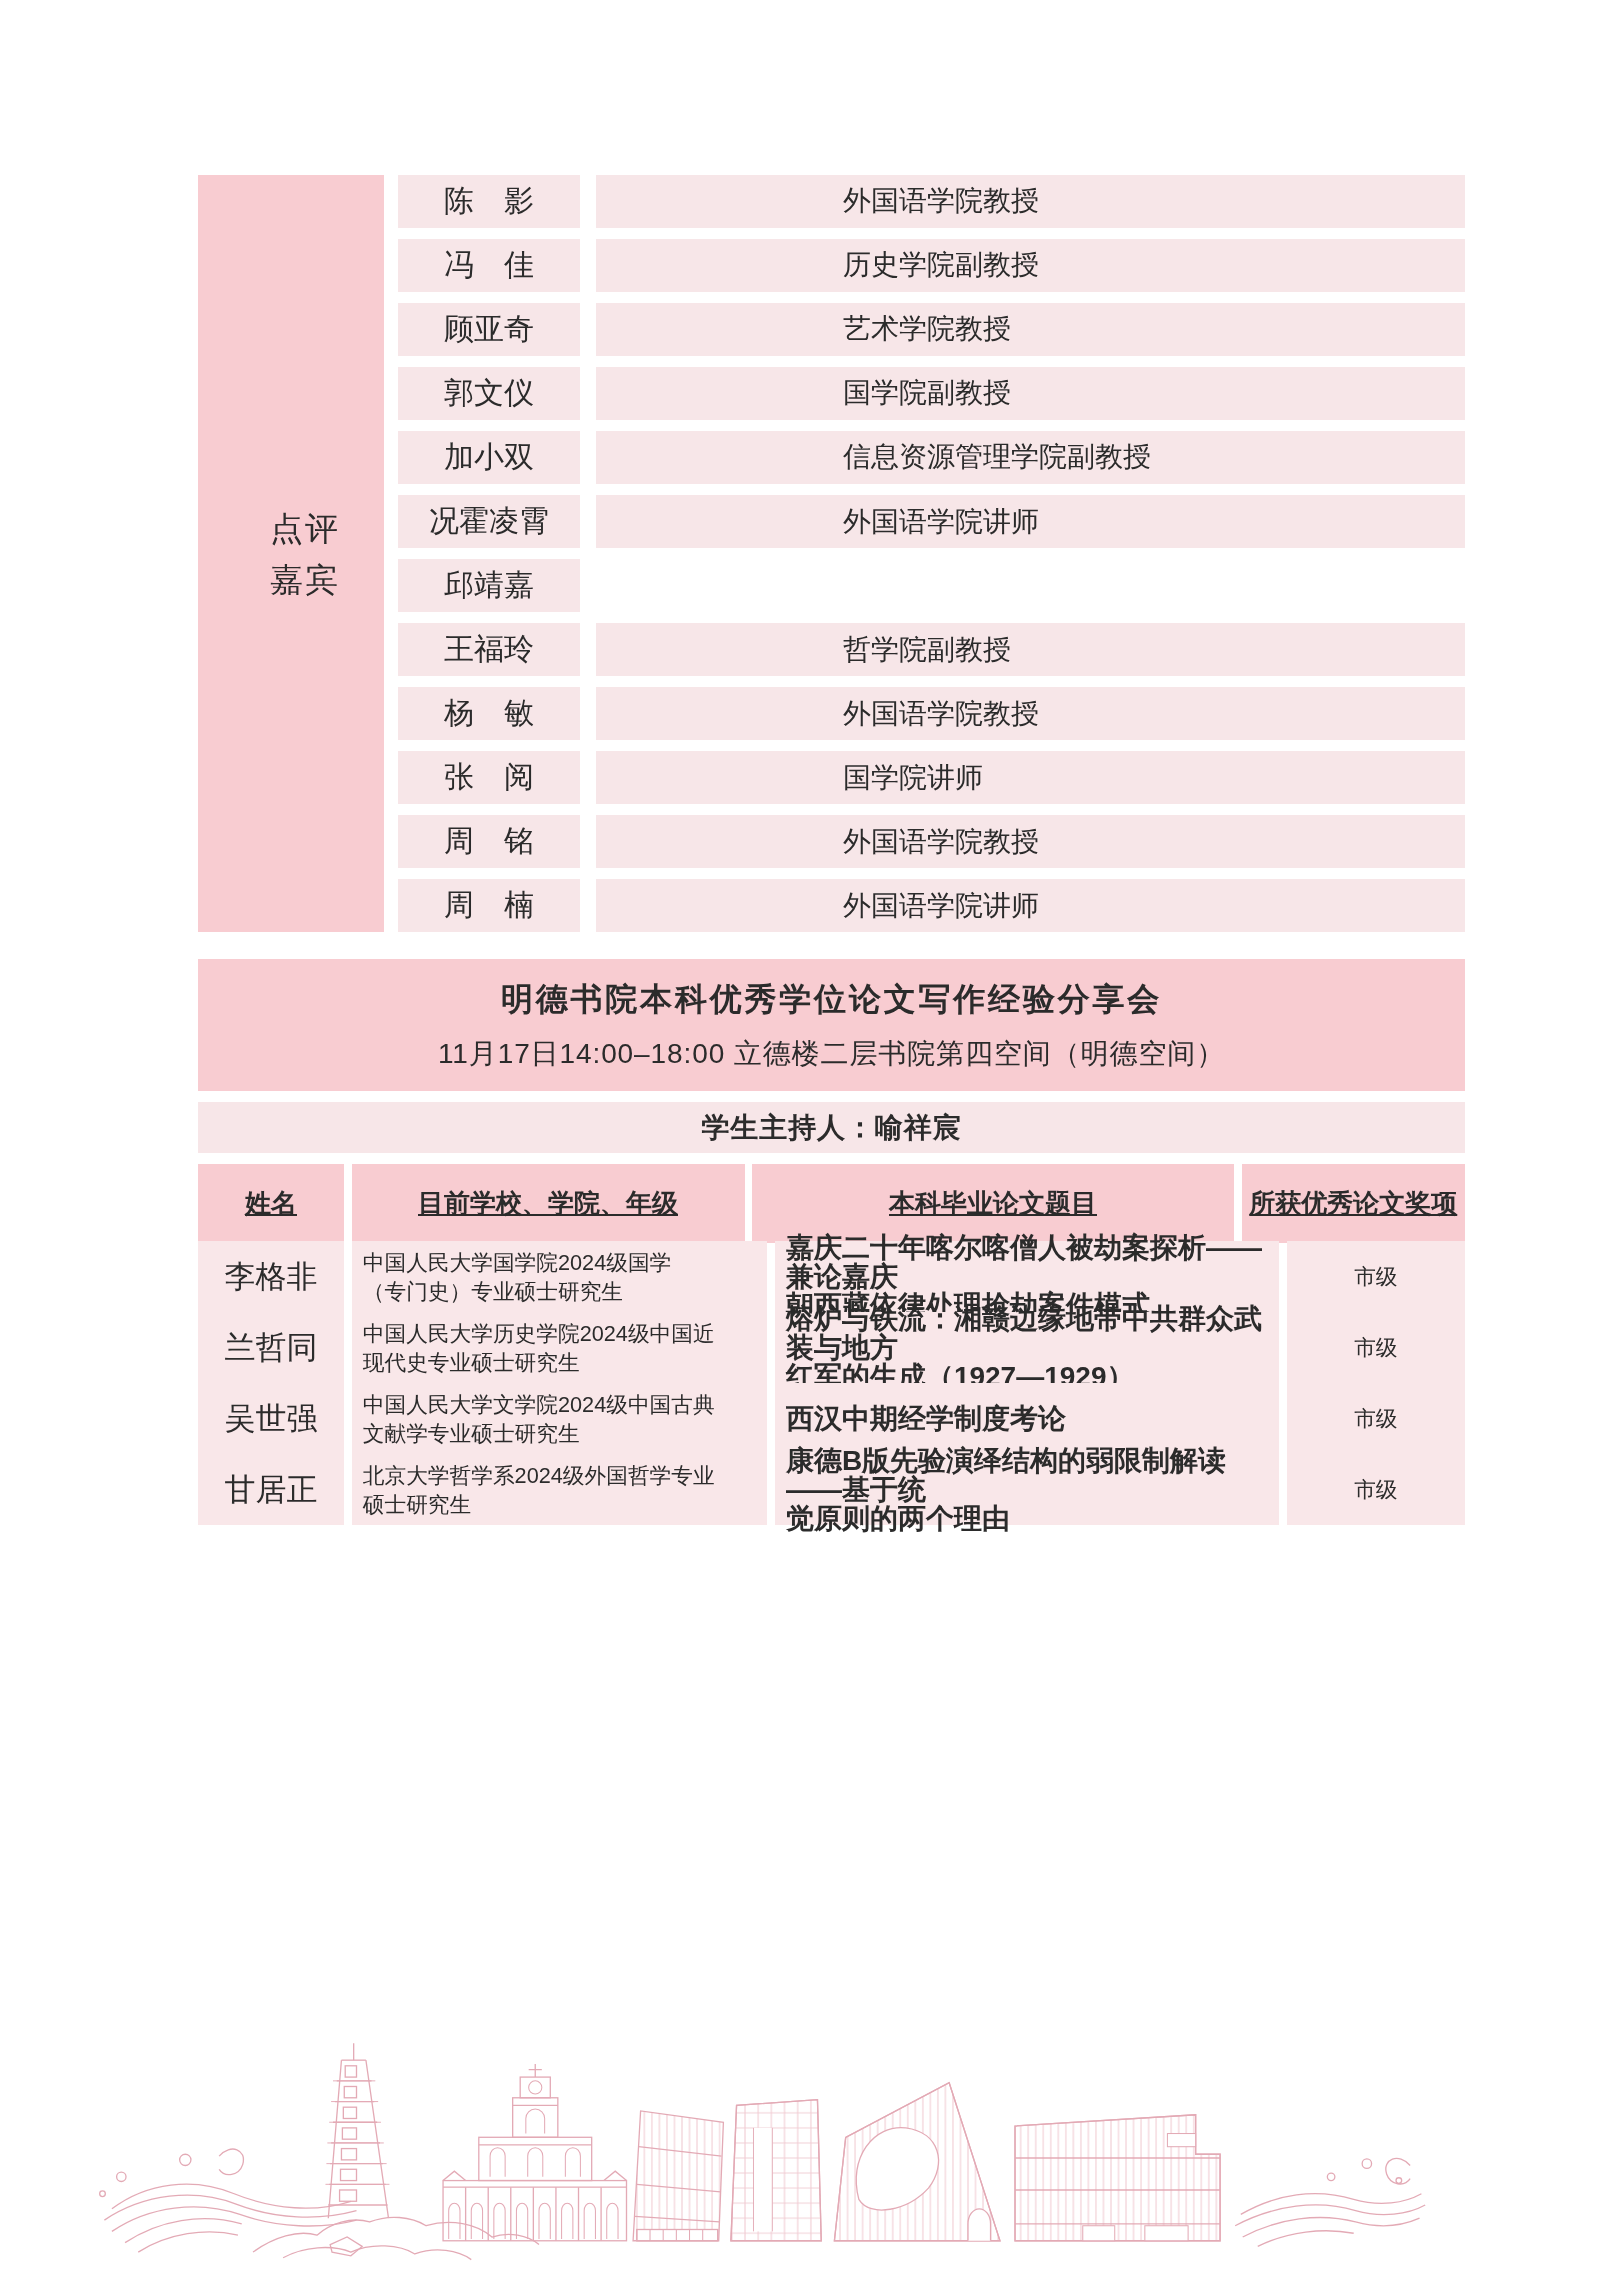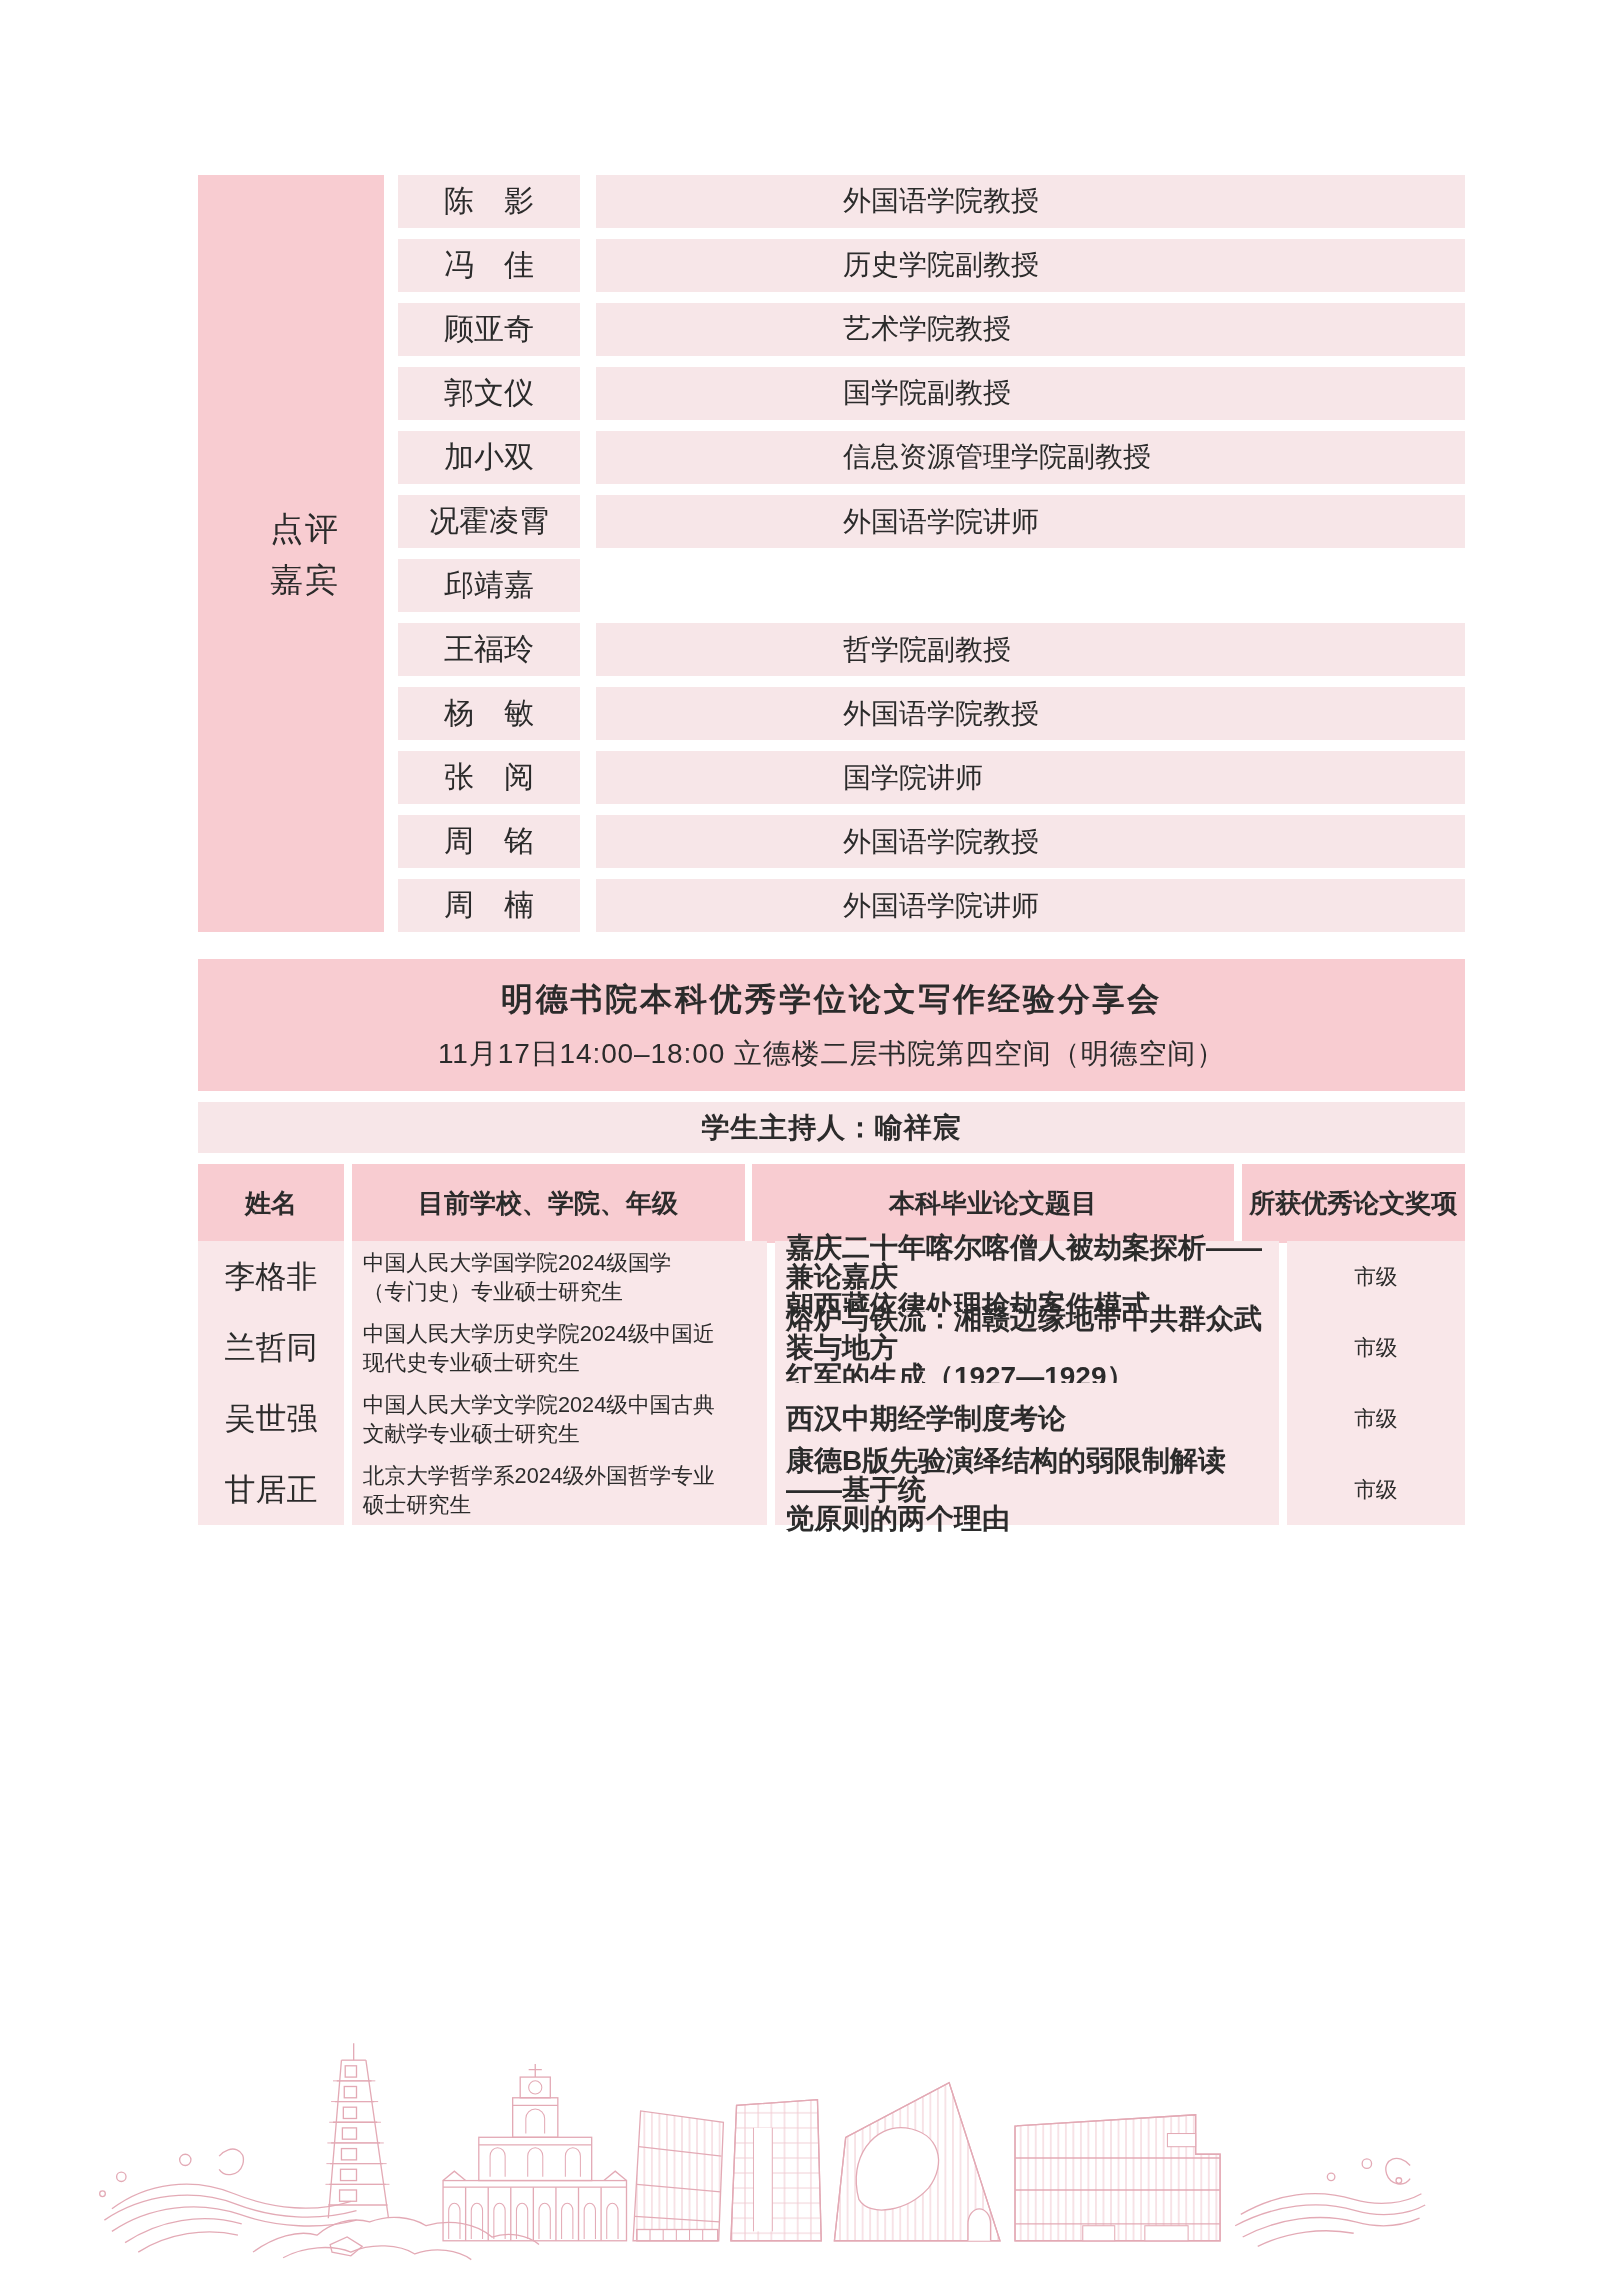--- a/index.html
+++ b/index.html
@@ -16,21 +16,21 @@
 
   
   .banner{position:absolute;left:198px;top:959px;width:1267px;height:132px;background:#f8ccd1;display:flex;flex-direction:column;align-items:center;justify-content:center;gap:13px;}
   .banner-title{font-size:32px;font-weight:700;letter-spacing:2.8px;}
   .banner-sub{font-size:28px;letter-spacing:0.9px;}
 
   
   .hostbar{position:absolute;left:198px;top:1102px;width:1267px;height:51px;background:#f7e6e8;display:flex;align-items:center;justify-content:center;font-size:28px;font-weight:700;letter-spacing:0.9px;}
 
   
-  .stu-header{position:absolute;left:198px;top:1164px;width:1267px;height:79px;display:flex;gap:7.5px;}
+  .stu-header{position:absolute;left:198px;top:1164px;width:1267px;height:79px;display:flex;gap:7.5px;text-decoration:underline;}
   .stu-header .hc{background:#f8ccd1;display:flex;align-items:center;justify-content:center;font-size:26px;font-weight:700;}
   .c1{width:146px;flex:none;}
   .c2{width:393px;flex:none;}
   .c3{width:482px;flex:none;}
   .c4{flex:1;}
   .stu-rows{position:absolute;left:198px;top:1241px;width:1267px;display:flex;flex-direction:column;}
   .s-row{height:71px;display:flex;gap:7.5px;}
   .s-row>div{background:#f9e7e9;display:flex;align-items:center;}
   .s-name{justify-content:center;font-size:31px;}
   .s-school{padding:0 11.3px;font-size:21.7px;line-height:29px;white-space:pre-line;}

